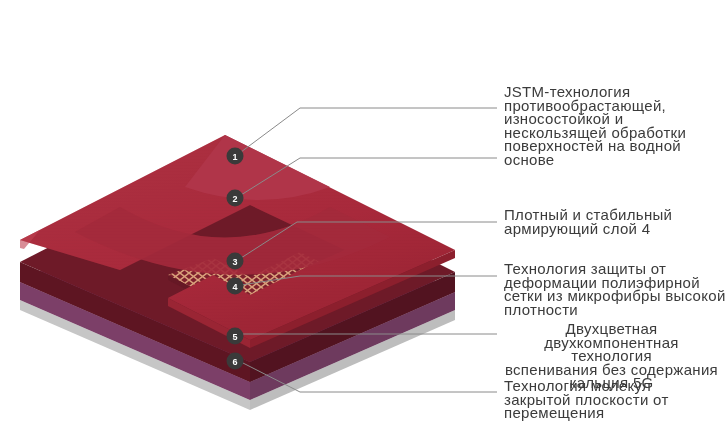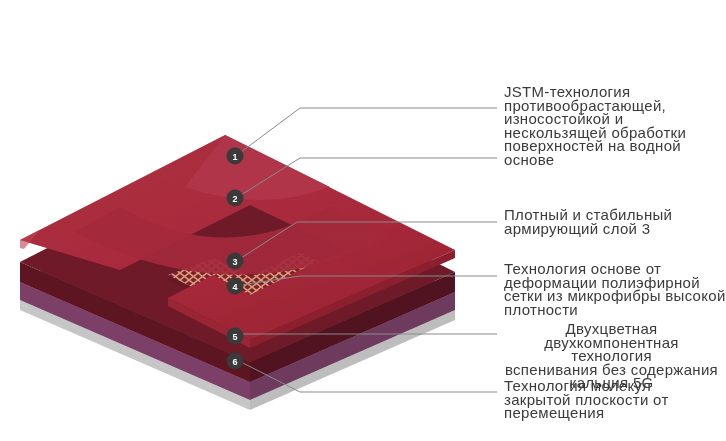--- a/index.html
+++ b/index.html
@@ -158,23 +158,23 @@
       </g>
     </g>
   </svg>
 
   <div class="callout-text" style="left:504px; top:85px; width:215px;">JSTM-технология противообрастающей,
 износостойкой и нескользящей обработки
 поверхностей на водной основе</div>
 
 
   <div class="callout-text" style="left:504px; top:208px; width:215px;">Плотный и стабильный
-армирующий слой 3</div>
+армирующий слой 4</div>
 
-  <div class="callout-text" style="left:504px; top:262px; width:222px;">Технология основе от деформации полиэфирной
+  <div class="callout-text" style="left:504px; top:262px; width:222px;">Технология защиты от деформации полиэфирной
 сетки из микрофибры высокой плотности</div>
 
   <div class="callout-text" style="left:504px; top:322px; width:215px;text-align:center;">Двухцветная двухкомпонентная технология
 вспенивания без содержания кальция 5G</div>
 
   <div class="callout-text" style="left:504px; top:379px; width:215px;">Технология молекул закрытой плоскости от
 перемещения</div>
 
 </div>
 

